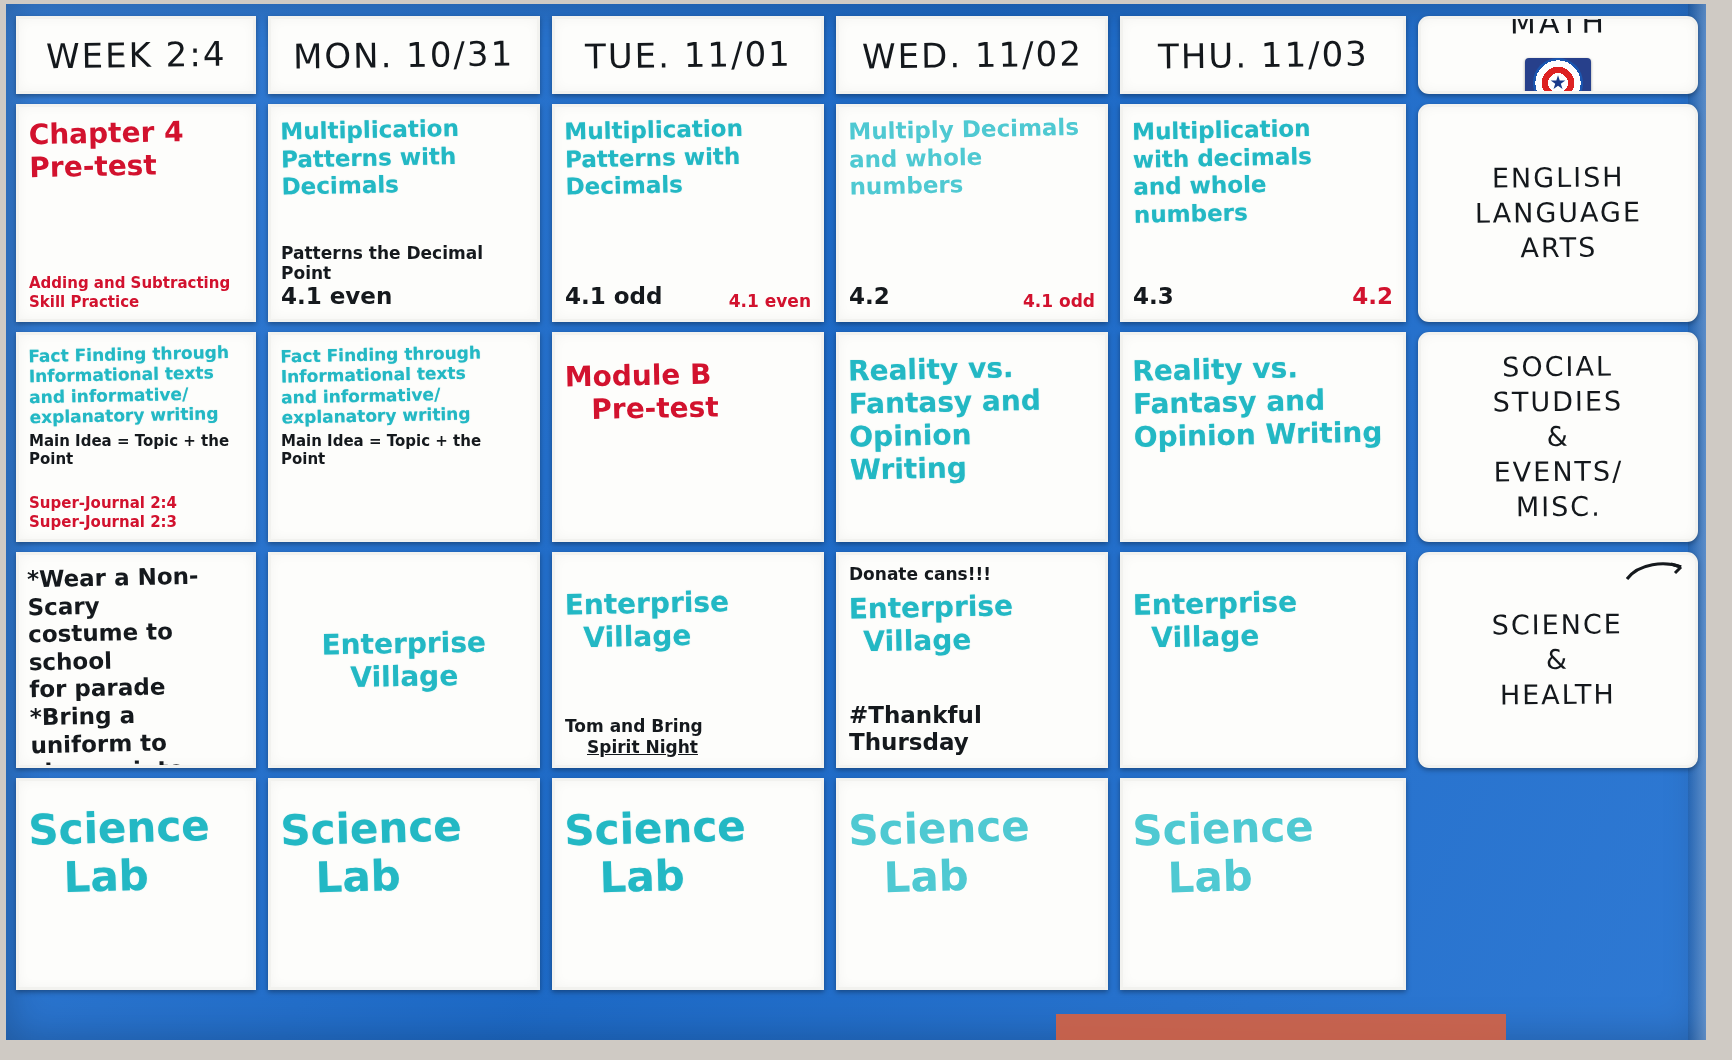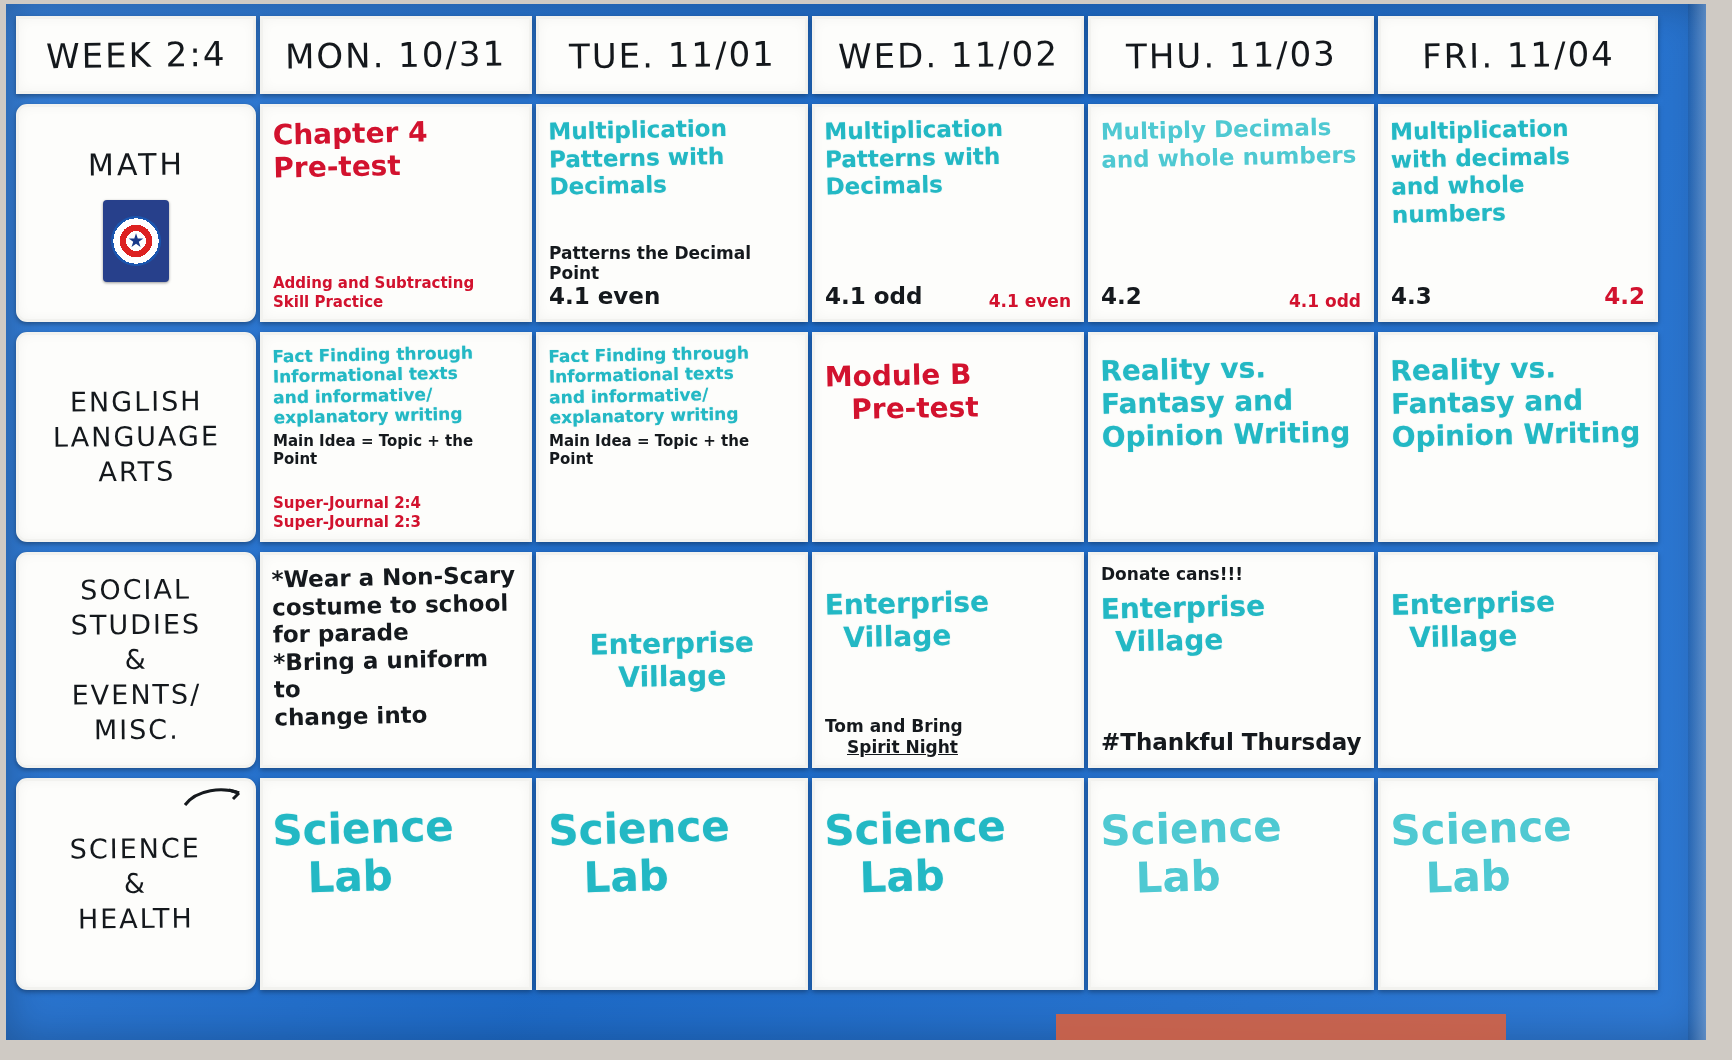--- a/index.html
+++ b/index.html
@@ -43,21 +43,21 @@
   }
   .grid {
     position: absolute;
     left: 10px;
     top: 12px;
     width: 1676px;
     height: 1012px;
     display: grid;
     grid-template-columns: 240px 272px 272px 272px 286px 280px;
     grid-template-rows: 78px 218px 210px 216px 212px;
-    gap: 10px 4px;
+    gap: 10px 12px;
   }
   .card {
     background: #fdfdfb;
     border: 3px solid #f2f2ef;
     box-shadow: 0 2px 5px rgba(0,0,0,0.35), inset 0 0 12px rgba(0,0,0,0.04);
     position: relative;
     overflow: hidden;
   }
   .hdr {
     display: flex;
@@ -208,23 +208,20 @@
       </div>
       <div class="card hdr">
         <div class="hdr-text">TUE. 11/01</div>
       </div>
       <div class="card hdr">
         <div class="hdr-text">WED. 11/02</div>
       </div>
       <div class="card hdr">
         <div class="hdr-text">THU. 11/03</div>
       </div>
-      <div class="card hdr">
-        <div class="hdr-text">FRI. 11/04</div>
-      </div>
 
       <div class="card subject">
         <div class="subject-text">MATH</div>
         <div class="shield">
           <div class="ring">
               <span class="star">★</span>
             </div>
         </div>
       </div>
 

